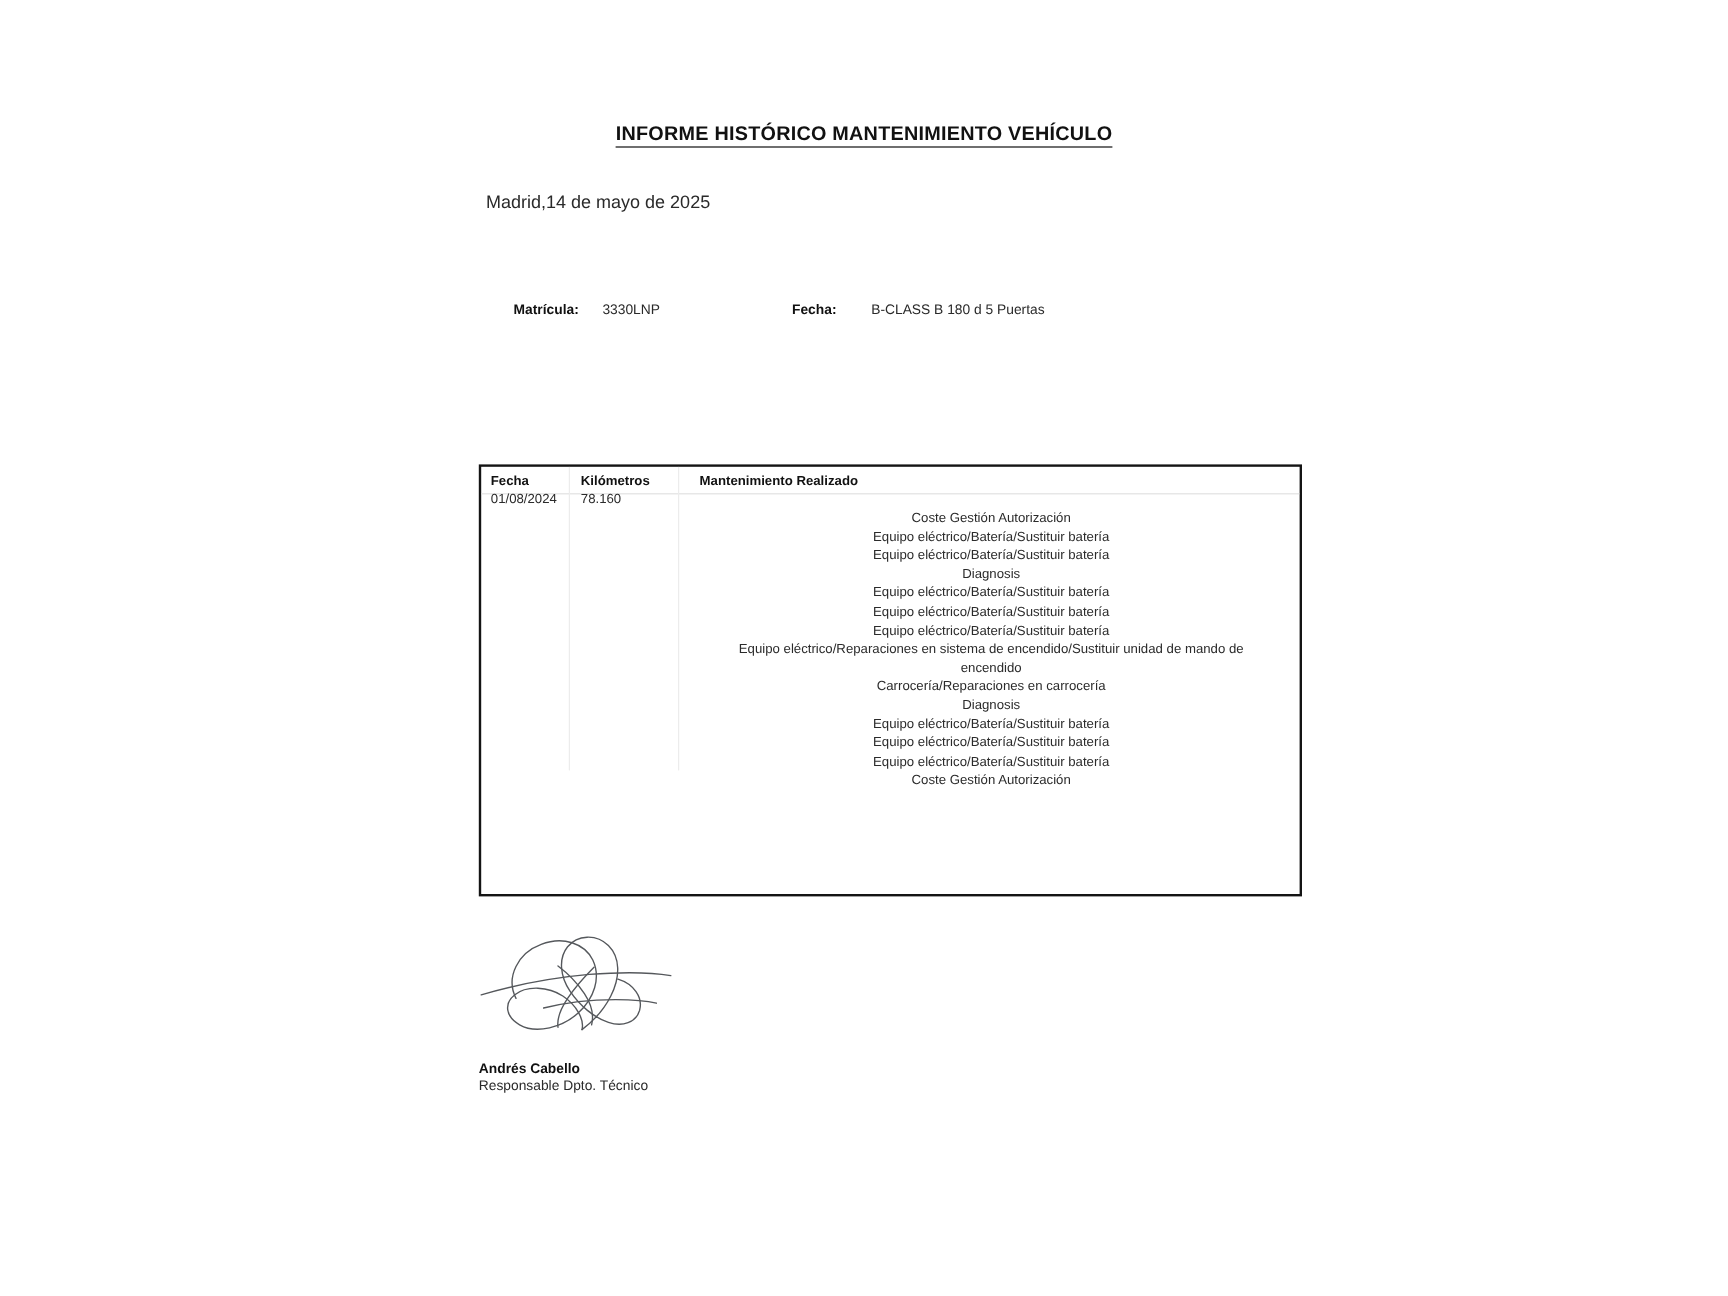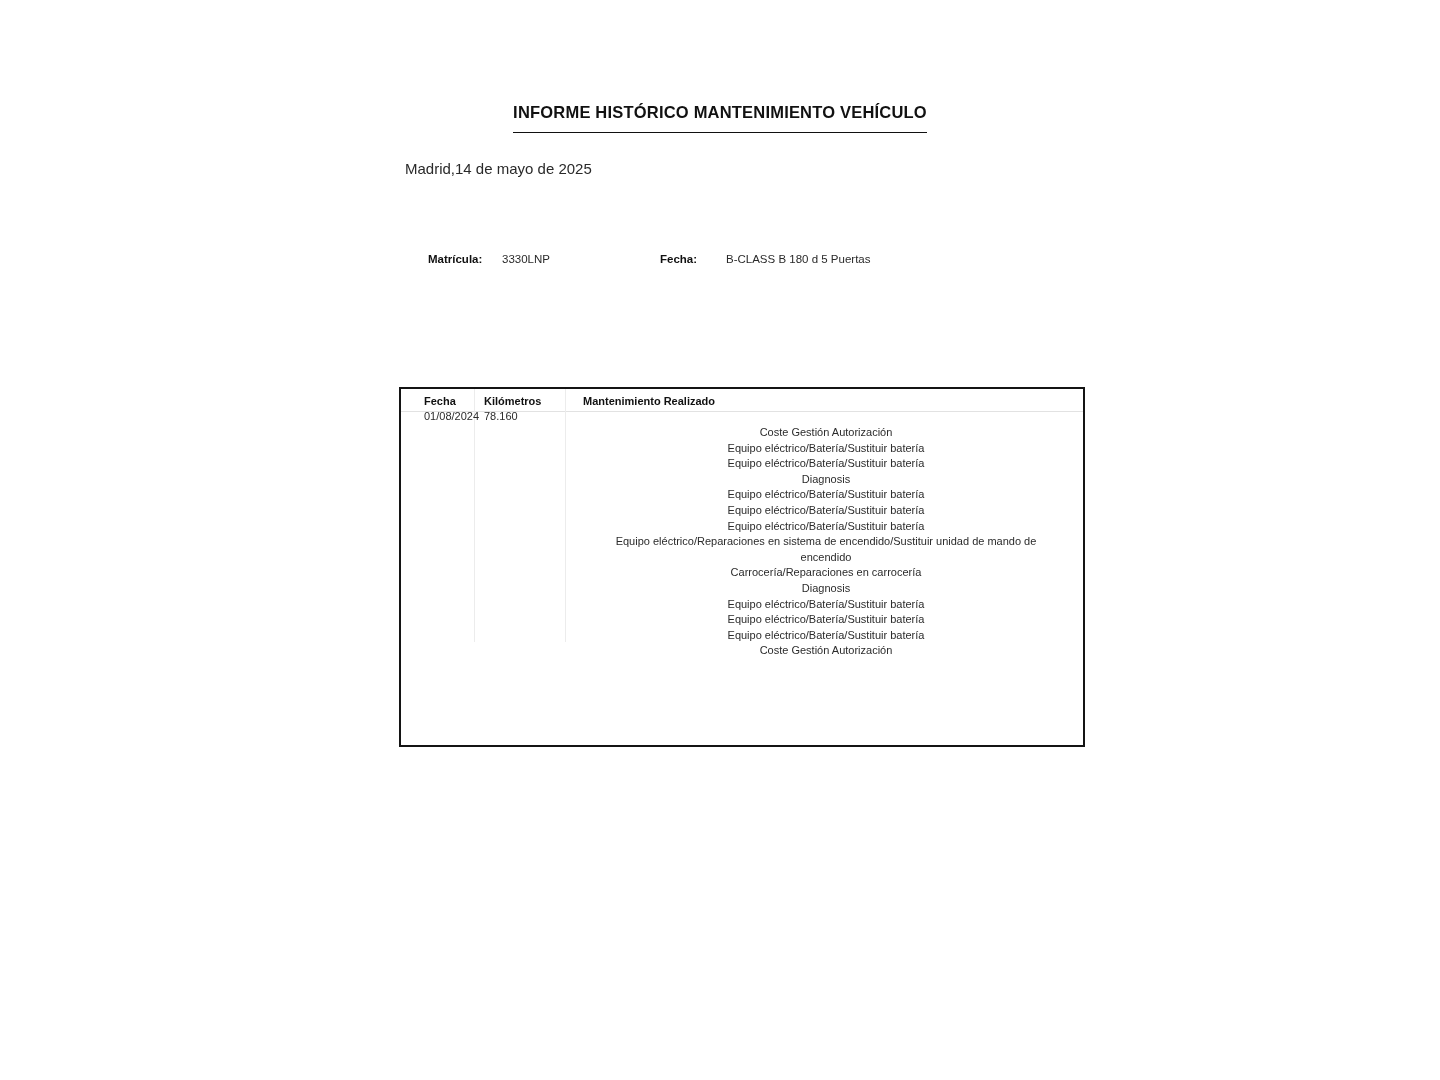--- a/index.html
+++ b/index.html
@@ -29,21 +29,21 @@
     right: 0;
     top: 103px;
     text-align: center;
     font-size: 16.5px;
     font-weight: bold;
     letter-spacing: 0.2px;
     color: #111111;
   }
   .doc-title span {
     border-bottom: 1.6px solid #111111;
-    padding-bottom: 11px;
+    padding-bottom: 1px;
   }
 
   
   .place-date {
     position: absolute;
     left: 405px;
     top: 160px;
     font-size: 15px;
     color: #2a2a2a;
   }
@@ -117,21 +117,21 @@
     font-weight: bold;
     color: #111111;
   }
   .row.body {
     top: 20px;
     color: #2b2b2b;
   }
   .cell-fecha {
     width: 73px;
     flex: 0 0 73px;
-    padding-left: 23px;
+    padding-left: 8px;
     box-sizing: border-box;
   }
   .cell-km {
     width: 91px;
     flex: 0 0 91px;
     padding-left: 10px;
     box-sizing: border-box;
   }
   .cell-maint {
     flex: 1 1 auto;
@@ -222,14 +222,28 @@
               <li>Equipo eléctrico/Batería/Sustituir batería</li>
               <li>Equipo eléctrico/Batería/Sustituir batería</li>
               <li>Coste Gestión Autorización</li>
             </ul>
         </div>
       </div>
 
     </div>
   </div>
 
+  <div class="signature-block">
+    <svg class="signature-image" viewBox="0 0 168 108">
+      <g fill="none" stroke="#55585c" stroke-width="1.15" stroke-linecap="round" stroke-linejoin="round">
+        <path d="M31 62 C22 44, 33 24, 52 17 C70 10, 88 16, 95 30 C102 45, 96 62, 83 74 C70 86, 48 92, 34 84 C22 77, 21 66, 30 59 C40 51, 58 52, 70 60 C82 68, 88 80, 86 88"></path>
+        <path d="M86 88 C94 82, 104 72, 110 60 C118 44, 118 28, 108 18 C98 8, 82 9, 74 19 C66 29, 68 44, 76 56 C84 68, 96 78, 108 82 C120 86, 131 82, 134 72 C137 61, 129 50, 116 46"></path>
+        <path d="M2 59 C26 52, 58 45, 92 42 C118 40, 142 40, 160 43"></path>
+        <path d="M66 35 C74 41, 82 49, 88 58 C94 67, 96 76, 94 84"></path>
+        <path d="M96 36 C88 44, 80 53, 74 62 C68 71, 65 79, 66 86"></path>
+        <path d="M54 70 C70 66, 92 63, 114 63 C128 63, 140 64, 148 66"></path>
+      </g>
+    </svg>
+    <div class="signer-name">Andrés Cabello</div>
+    <div class="signer-role">Responsable Dpto. Técnico</div>
+  </div>
 
 </div>
 
 </body></html>

